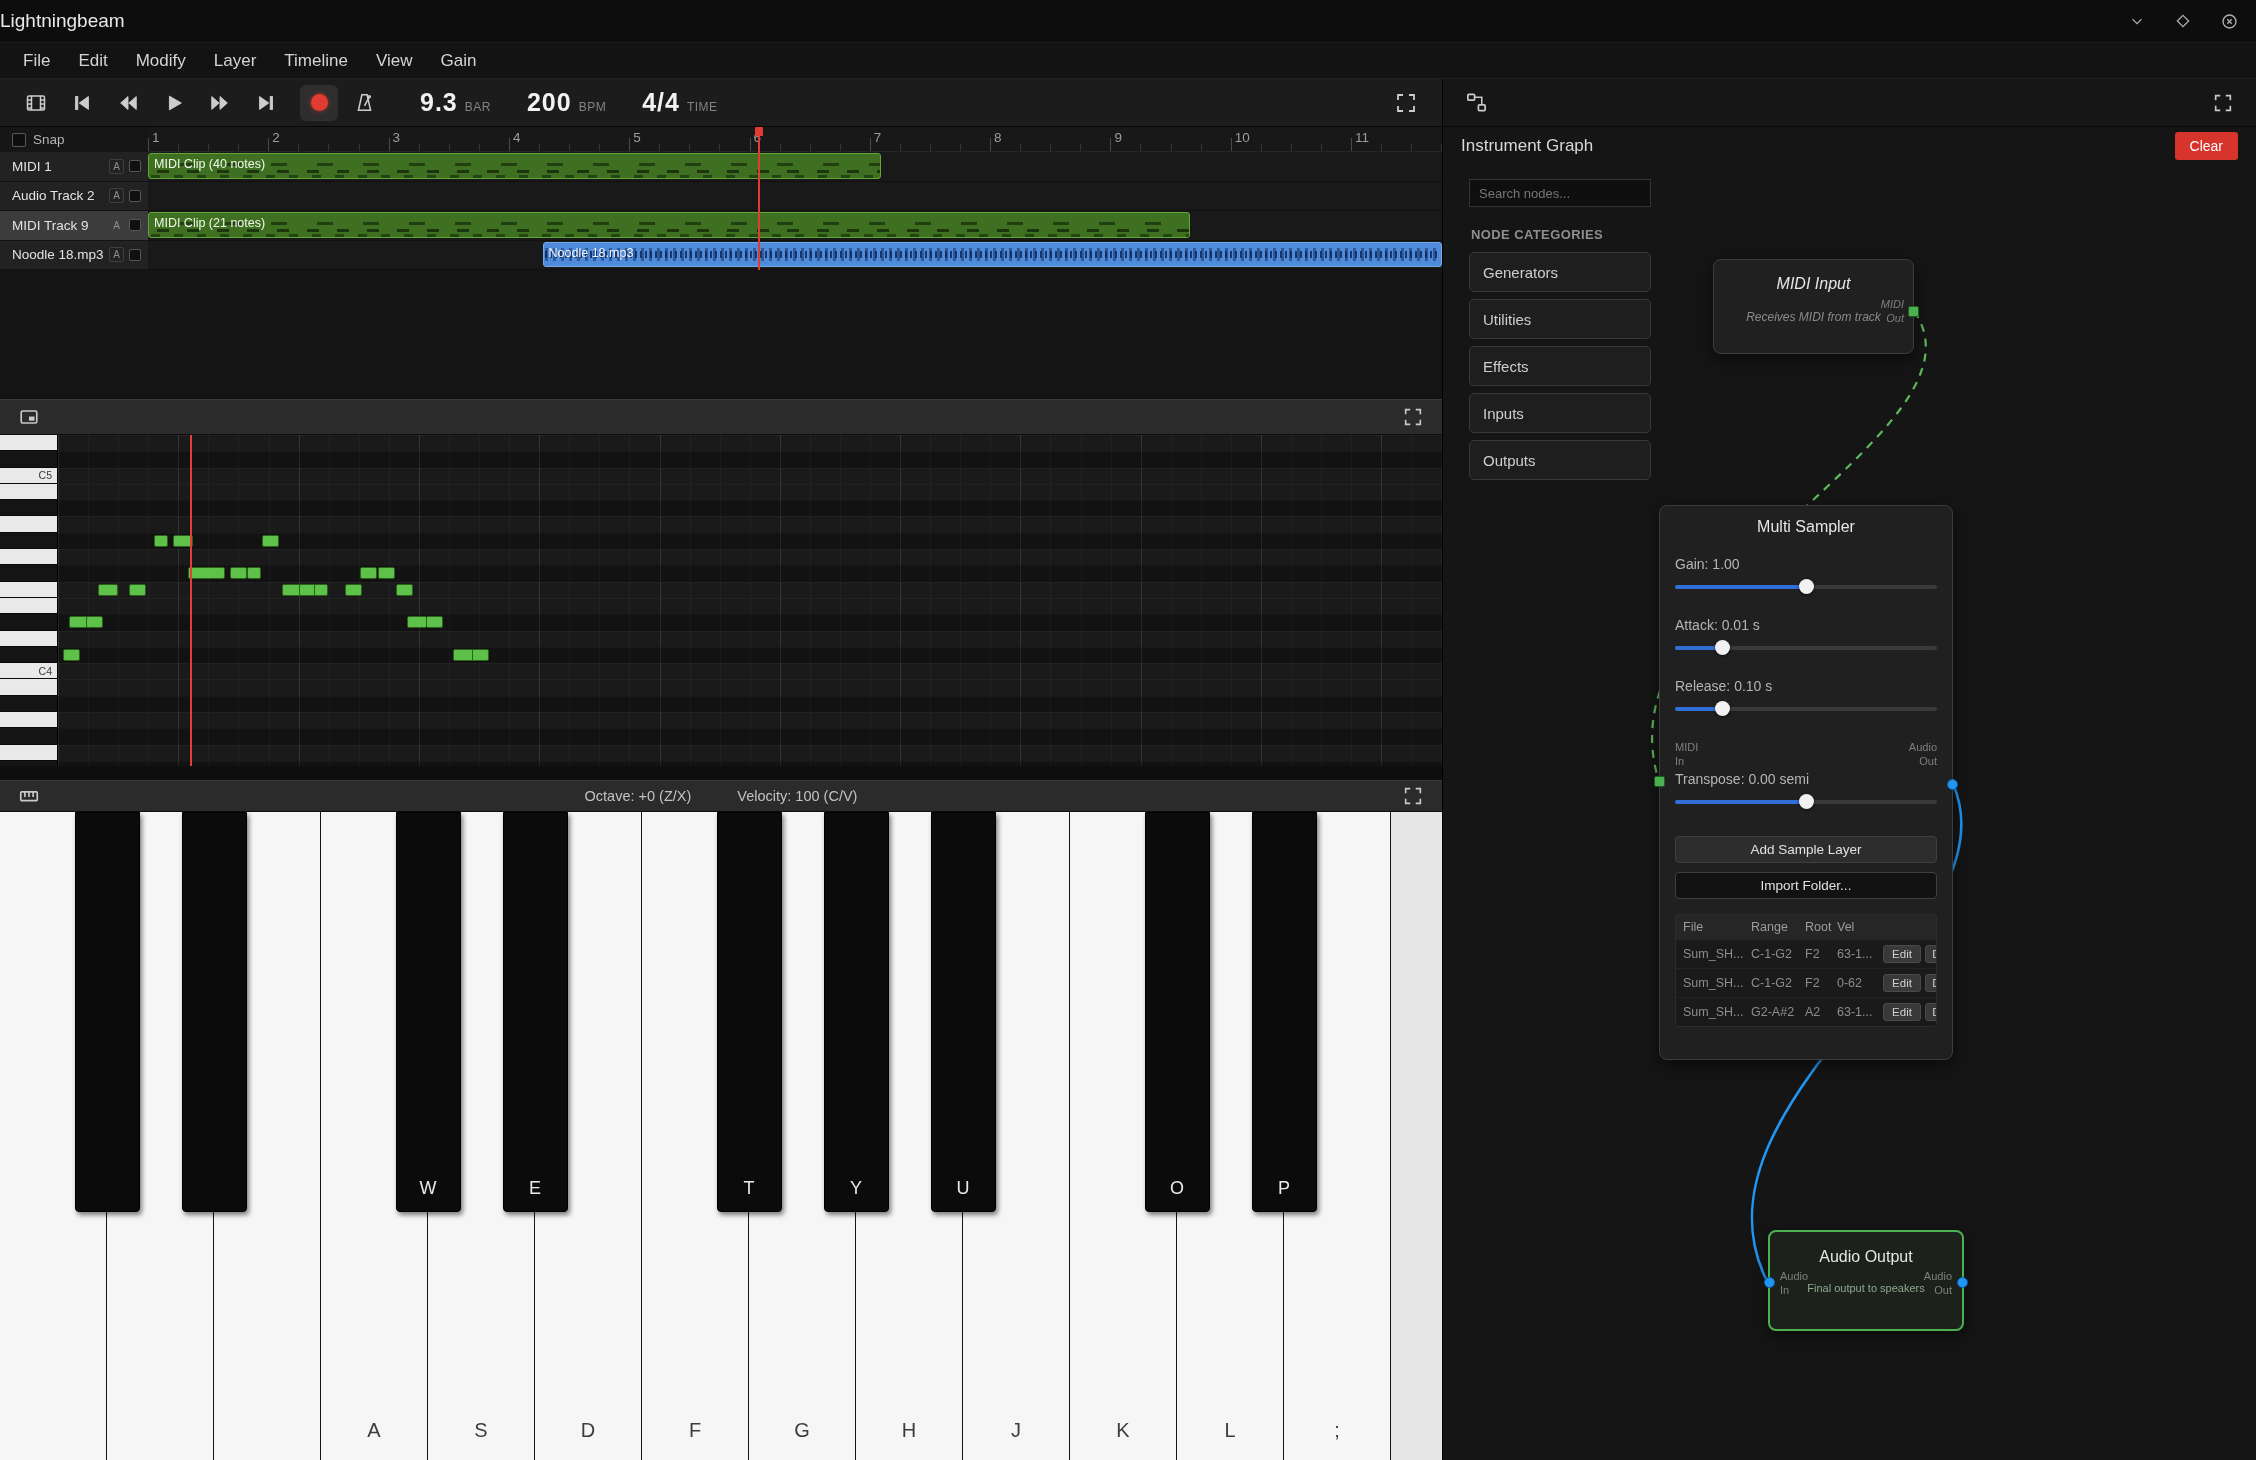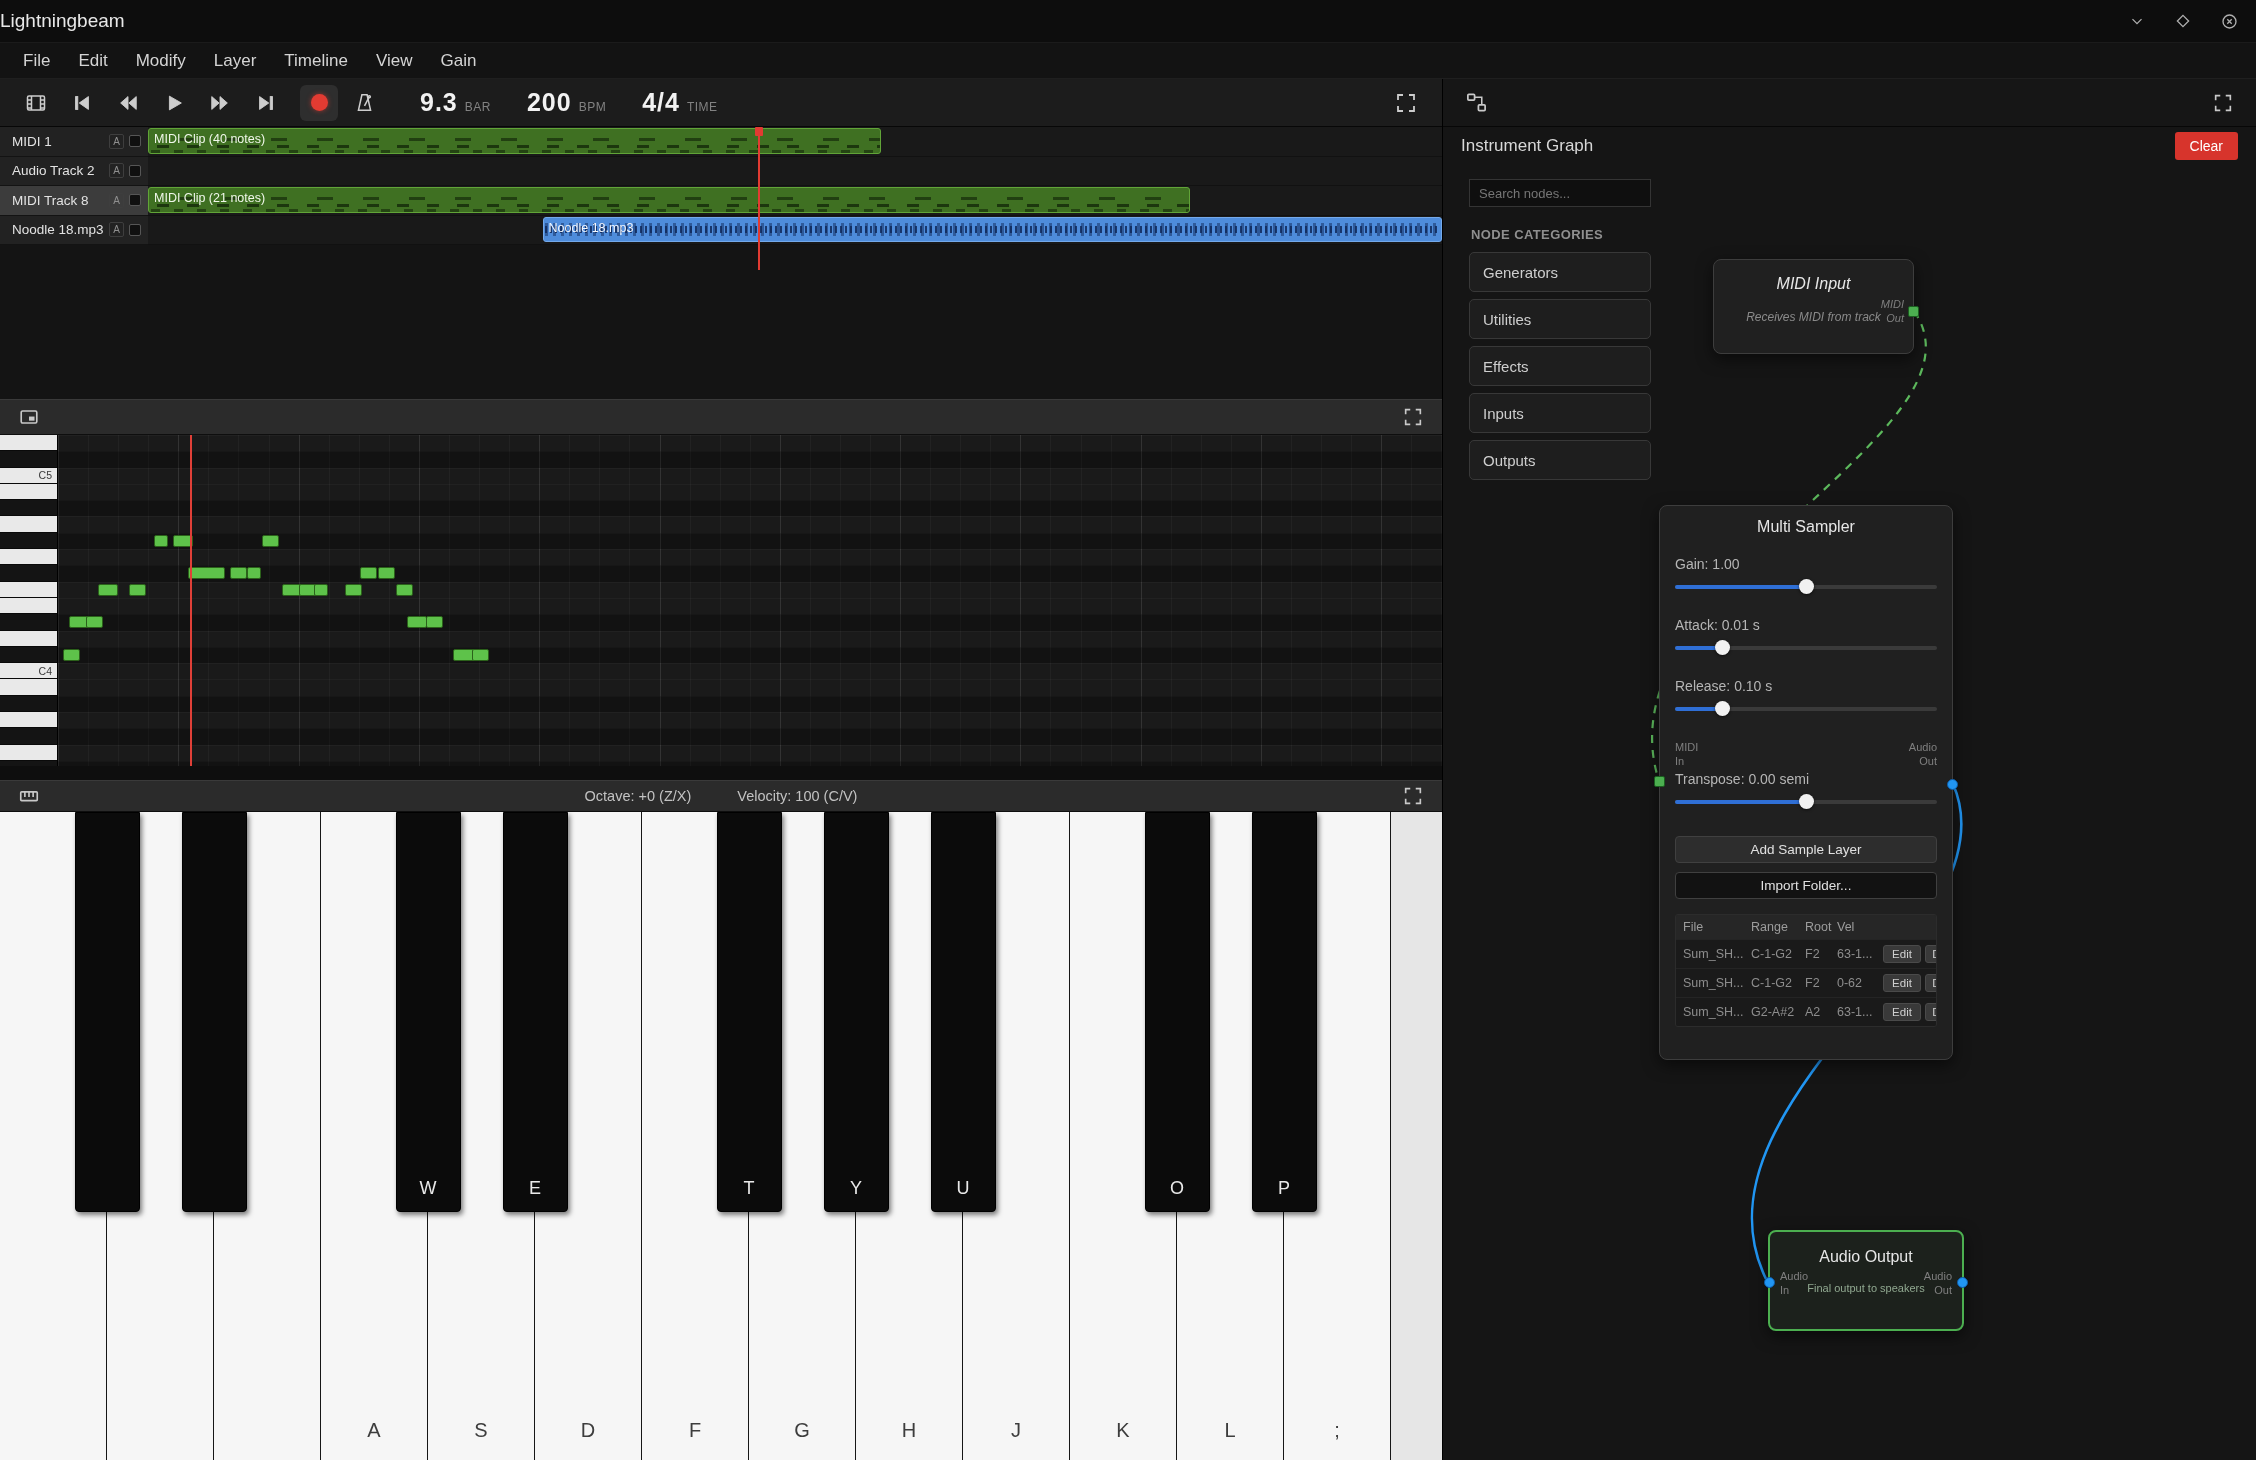--- a/index.html
+++ b/index.html
@@ -288,20 +288,39 @@
 
         <span class="toolbar-spacer"></span>
         <span class="tbtn">
           <svg width="24" height="24" viewBox="0 0 24 24" class="icon-stroke" style="stroke-width:1.8">
             <path d="M4 9V4h5M15 4h5v5M20 15v5h-5M9 20H4v-5"></path>
             </svg>
           </span>
       </div>
 
       <div class="timeline-section">
+        <div class="ruler-row">
+          <div class="ruler-left">
+            <span class="checkbox"></span>
+            <span class="snap-label">Snap</span>
+          </div>
+          <div class="ruler" id="ruler">
+              <span class="ruler-num" style="left: 4px;">1</span>
+              <span class="ruler-num" style="left: 124.3px;">2</span>
+              <span class="ruler-num" style="left: 244.6px;">3</span>
+              <span class="ruler-num" style="left: 364.9px;">4</span>
+              <span class="ruler-num" style="left: 485.2px;">5</span>
+              <span class="ruler-num" style="left: 605.5px;">6</span>
+              <span class="ruler-num" style="left: 725.8px;">7</span>
+              <span class="ruler-num" style="left: 846.1px;">8</span>
+              <span class="ruler-num" style="left: 966.4px;">9</span>
+              <span class="ruler-num" style="left: 1086.7px;">10</span>
+              <span class="ruler-num" style="left: 1207px;">11</span>
+            </div>
+        </div>
         <div id="trackList">
             <div class="track-row">
               <div class="track-label">
                 <span class="track-name">MIDI 1</span>
                 <span class="track-badge">A</span>
                 <span class="track-check"></span>
               </div>
               <div class="track-lane">
                 <div class="clip midi" style="left: 0px; width: 732.627px;">
                   <span class="clip-label">MIDI Clip (40 notes)</span>
@@ -311,21 +330,21 @@
             <div class="track-row">
               <div class="track-label">
                 <span class="track-name">Audio Track 2</span>
                 <span class="track-badge">A</span>
                 <span class="track-check"></span>
               </div>
               <div class="track-lane"></div>
             </div>
             <div class="track-row">
               <div class="track-label selected">
-                <span class="track-name">MIDI Track 8</span>
+                <span class="track-name">MIDI Track 9</span>
                 <span class="track-badge">A</span>
                 <span class="track-check"></span>
               </div>
               <div class="track-lane">
                 <div class="clip midi" style="left: 0px; width: 1041.8px;">
                   <span class="clip-label">MIDI Clip (21 notes)</span>
                 </div>
               </div>
             </div>
             <div class="track-row">

